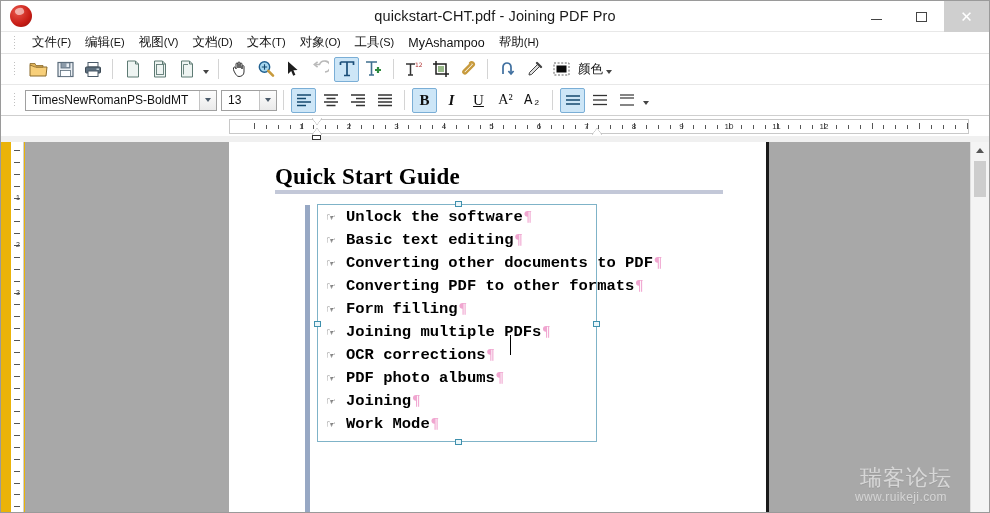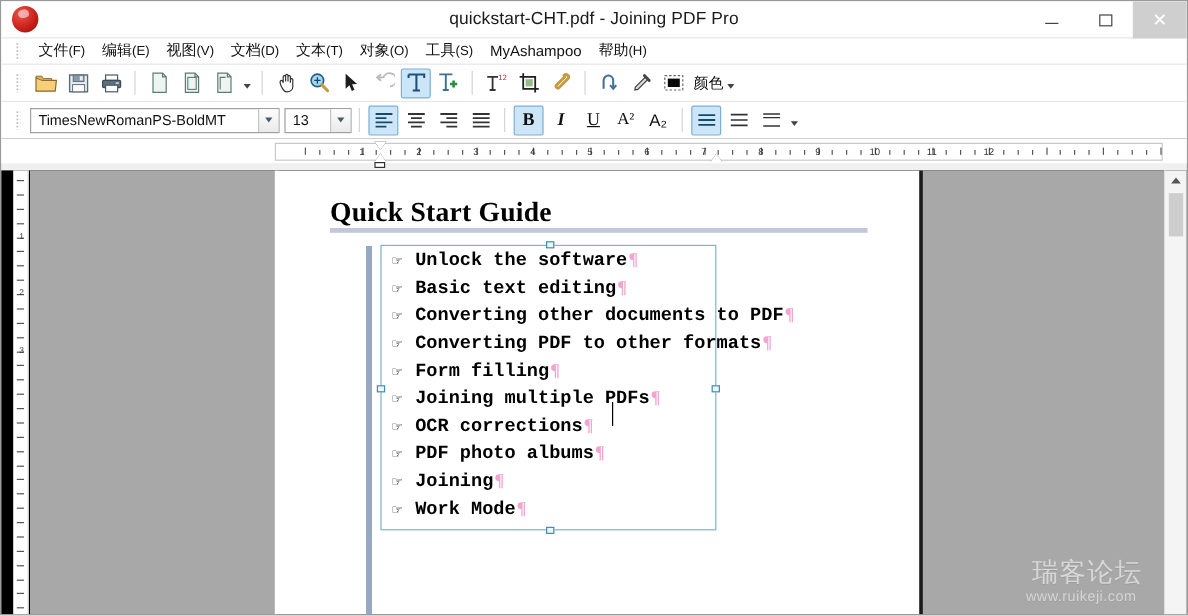--- a/index.html
+++ b/index.html
@@ -163,21 +163,21 @@
     background: linear-gradient(#fdfdfd, #eaeaea);
     display: flex; align-items: center; justify-content: center;
     margin-left: auto;
   }
   .combo .drop::after {
     content: "";
     border-left: 3.5px solid transparent;
     border-right: 3.5px solid transparent;
     border-top: 4px solid #4a5a6a;
   }
-  .combo.font { width: 208px; text-align: right; }
+  .combo.font { width: 192px; text-align: right; }
   .combo.size { width: 56px; margin-left: 4px; }
   .fb {
     width: 25px; height: 25px;
     display:flex; align-items:center; justify-content:center;
     border: 1px solid transparent; border-radius: 2px;
     font-size: 14px; color: #111;
     margin: 0 1px;
     flex: 0 0 auto;
   }
   .fb.active { background: #cde6f7; border: 1px solid #7aaed6; }
@@ -227,21 +227,21 @@
   .ind-box {
     position: absolute; top: 15px;
     width: 9px; height: 5px;
     border: 1px solid #333; background: #fff;
   }
 
   
   .main {
     position: absolute;
     left: 0; right: 0; top: 141px; bottom: 0;
-    background: #000000;
+    background: #eab308;
   }
   .vruler {
     position: absolute;
     left: 10px; top: 0; width: 13px; bottom: 0;
     background: #ffffff;
     border-right: 1px solid #cfcfcf;
   }
   .vruler .vt {
     position: absolute; right: 3px;
     height: 1px; width: 6px; background: #555;
@@ -633,21 +633,21 @@
     <div class="fb">
       <span style="font-family:'Liberation Serif',serif;font-style:italic;font-weight:bold;font-size:15px;">I</span>
     </div>
     <div class="fb">
       <span style="font-family:'Liberation Serif',serif;text-decoration:underline;font-size:15px;">U</span>
     </div>
     <div class="fb">
       <span style="font-family:'Liberation Serif',serif;font-size:14px;">A²</span>
     </div>
     <div class="fb">
-      <span style="font-family:Liberation Sans, sans-serif;font-size:14px;">A₂</span>
+      <span style="font-family:Liberation Mono, monospace;font-size:14px;">A₂</span>
     </div>
 
     <div class="sep"></div>
 
     <div class="fb active">
       <svg width="16" height="14" viewBox="0 0 16 14">
           <g stroke="#14496e" stroke-width="1.5">
         <path d="M1 3 H15"></path>
             <path d="M1 7 H15"></path>
             <path d="M1 11 H15"></path>

